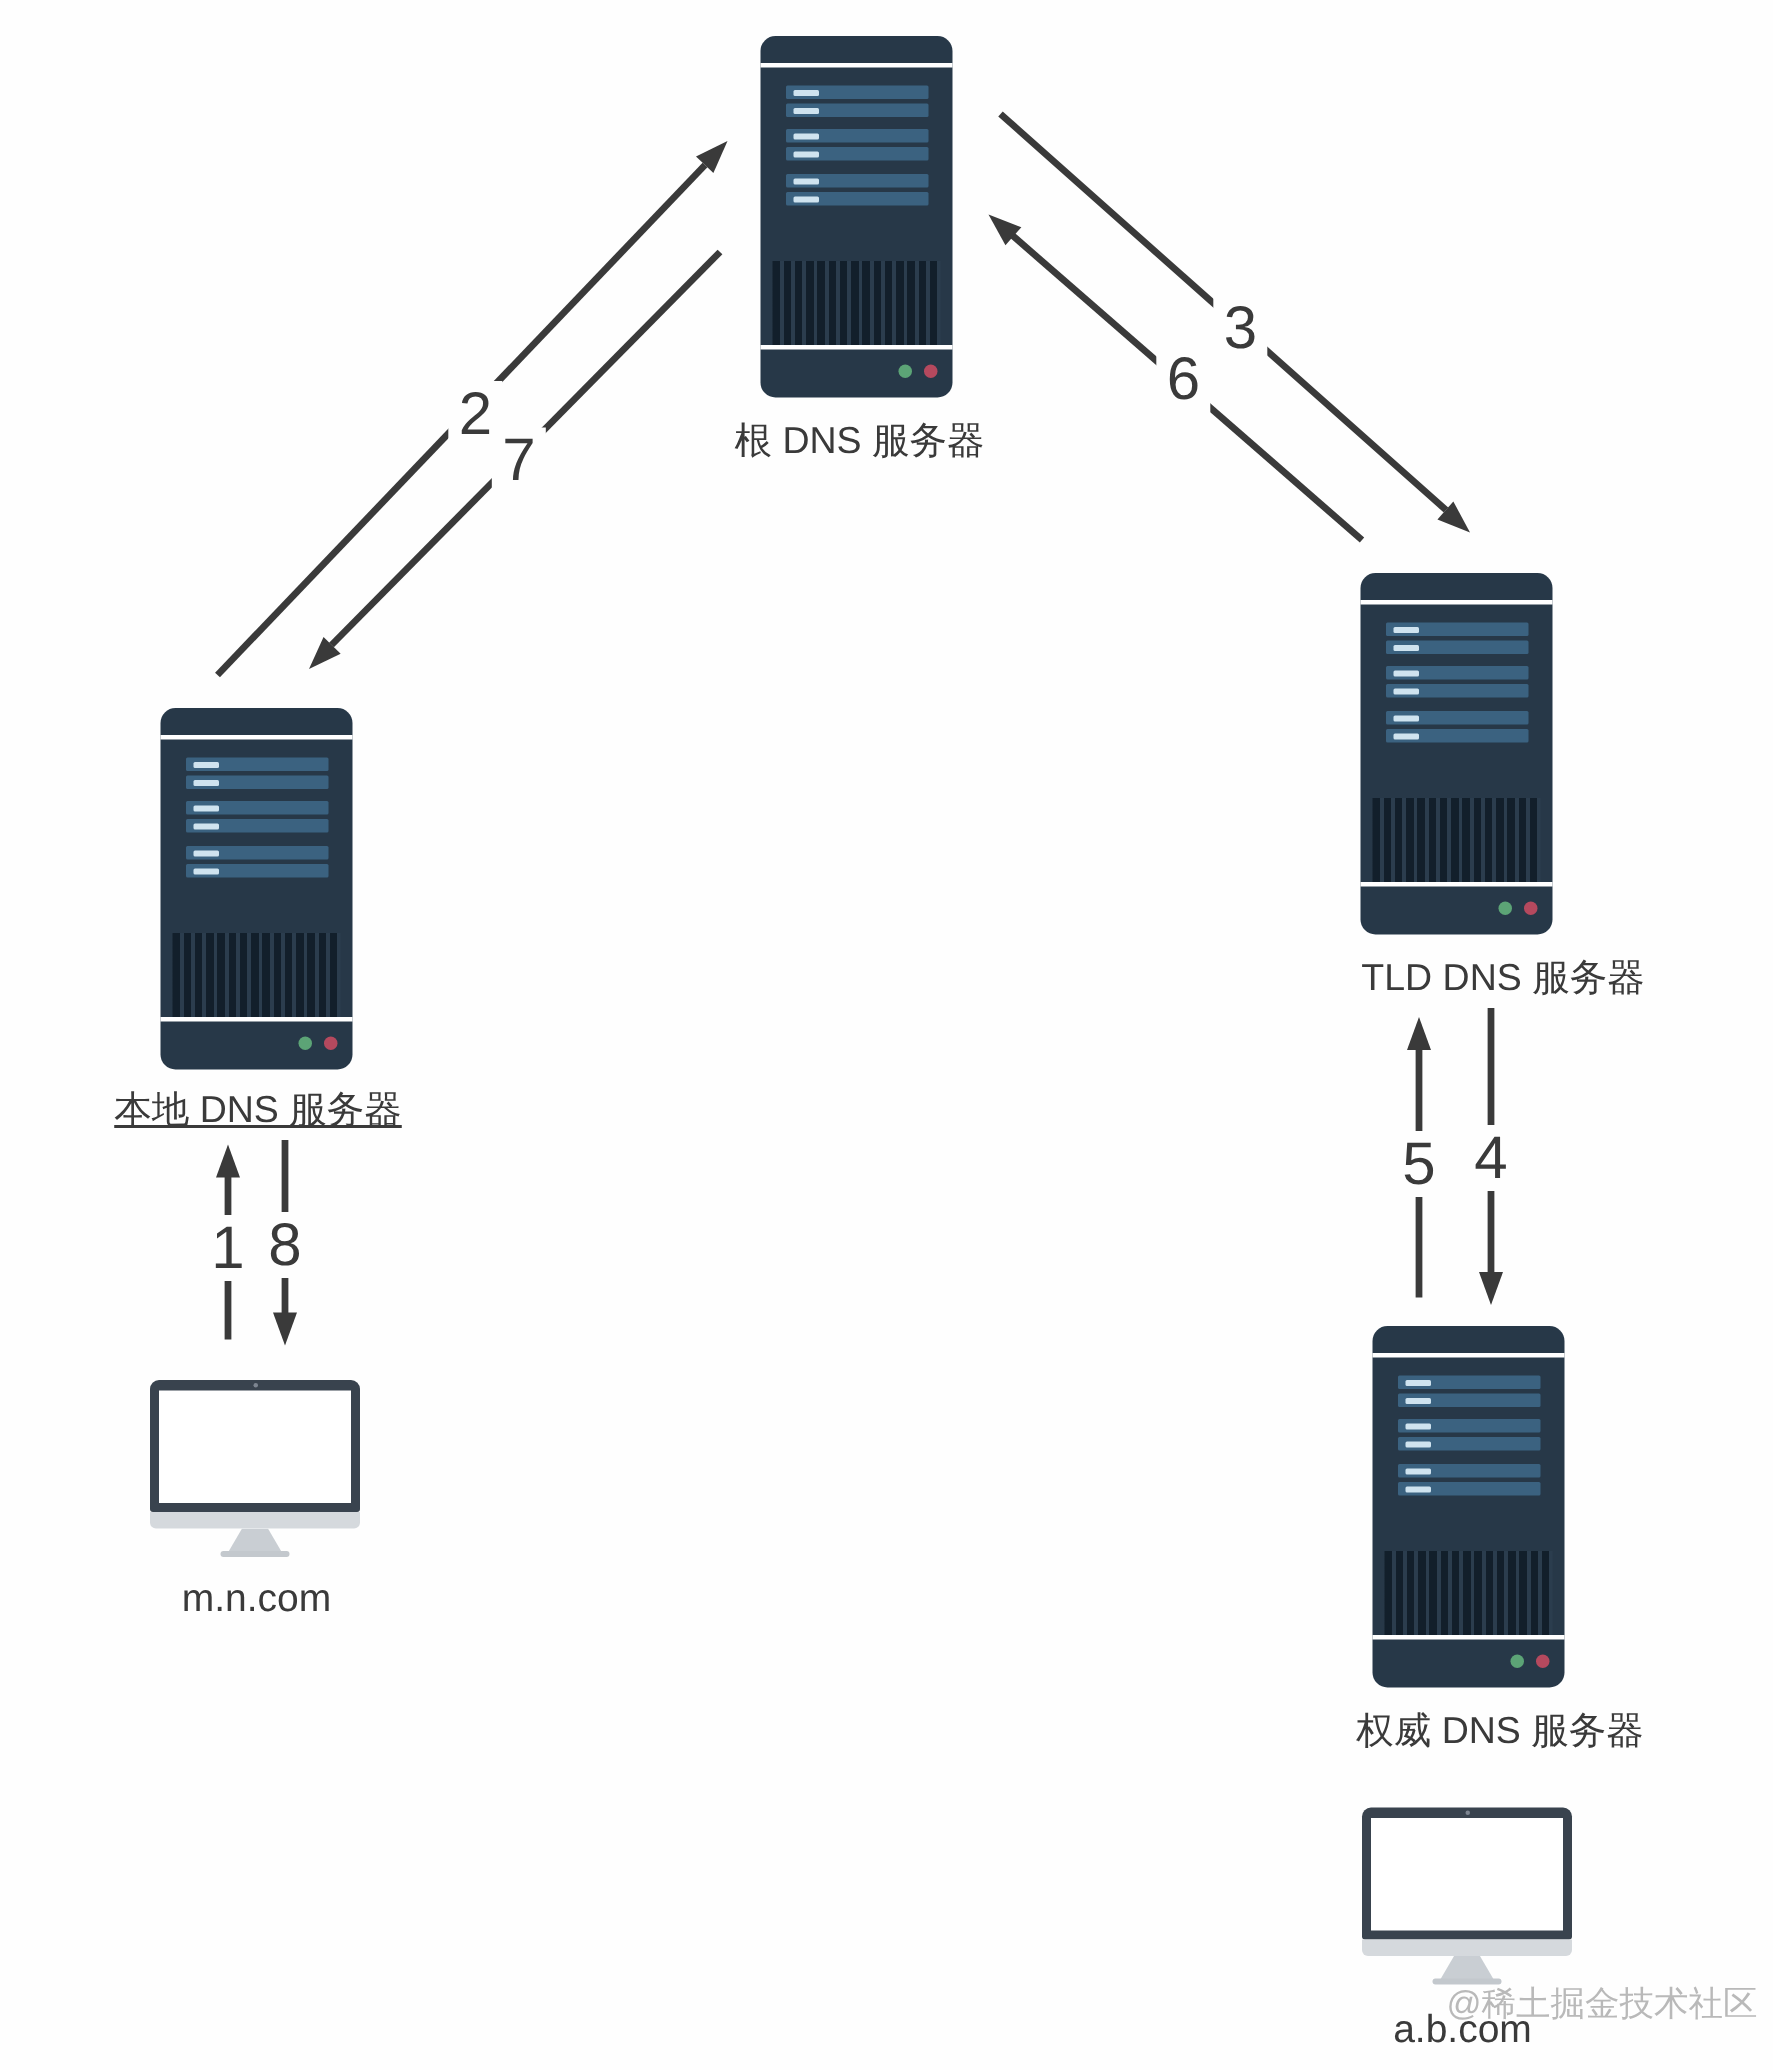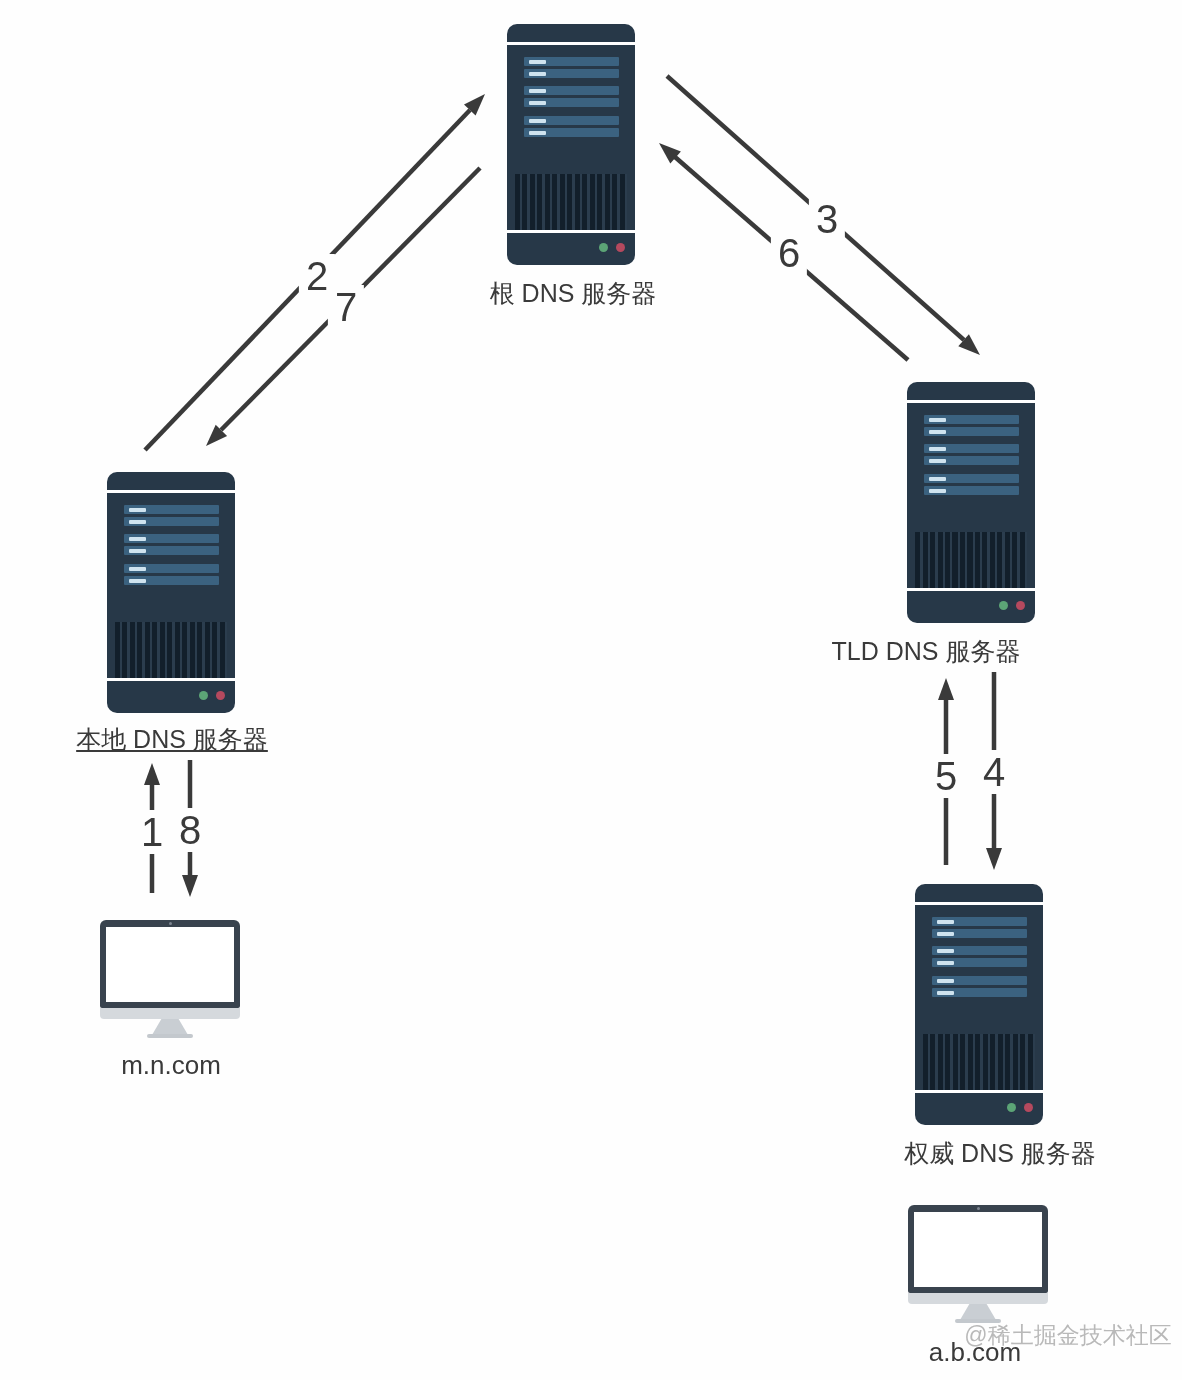--- a/index.html
+++ b/index.html
@@ -97,21 +97,21 @@
   .pos-root{left:507px;top:24px;}
   .pos-local{left:107px;top:472px;}
   .pos-tld{left:907px;top:382px;}
   .pos-auth{left:915px;top:884px;}
   .pos-client{left:100px;top:920px;}
   .pos-host{left:908px;top:1205px;}
 
   
   .lbl-root{left:573px;top:277px;}
   .lbl-local{left:172px;top:723px;text-decoration:underline;}
-  .lbl-tld{left:926px;top:635px;text-align:center;}
+  .lbl-tld{left:1002px;top:635px;text-align:center;}
   .lbl-auth{left:977px;top:1137px;margin-left:23px;}
   .lbl-client{left:171px;top:1050px;}
   .lbl-host{left:975px;top:1337px;}
   .watermark{left:1068px;top:1320px;}
 </style>
 </head>
 <body>
 
 <div class="canvas">
 

